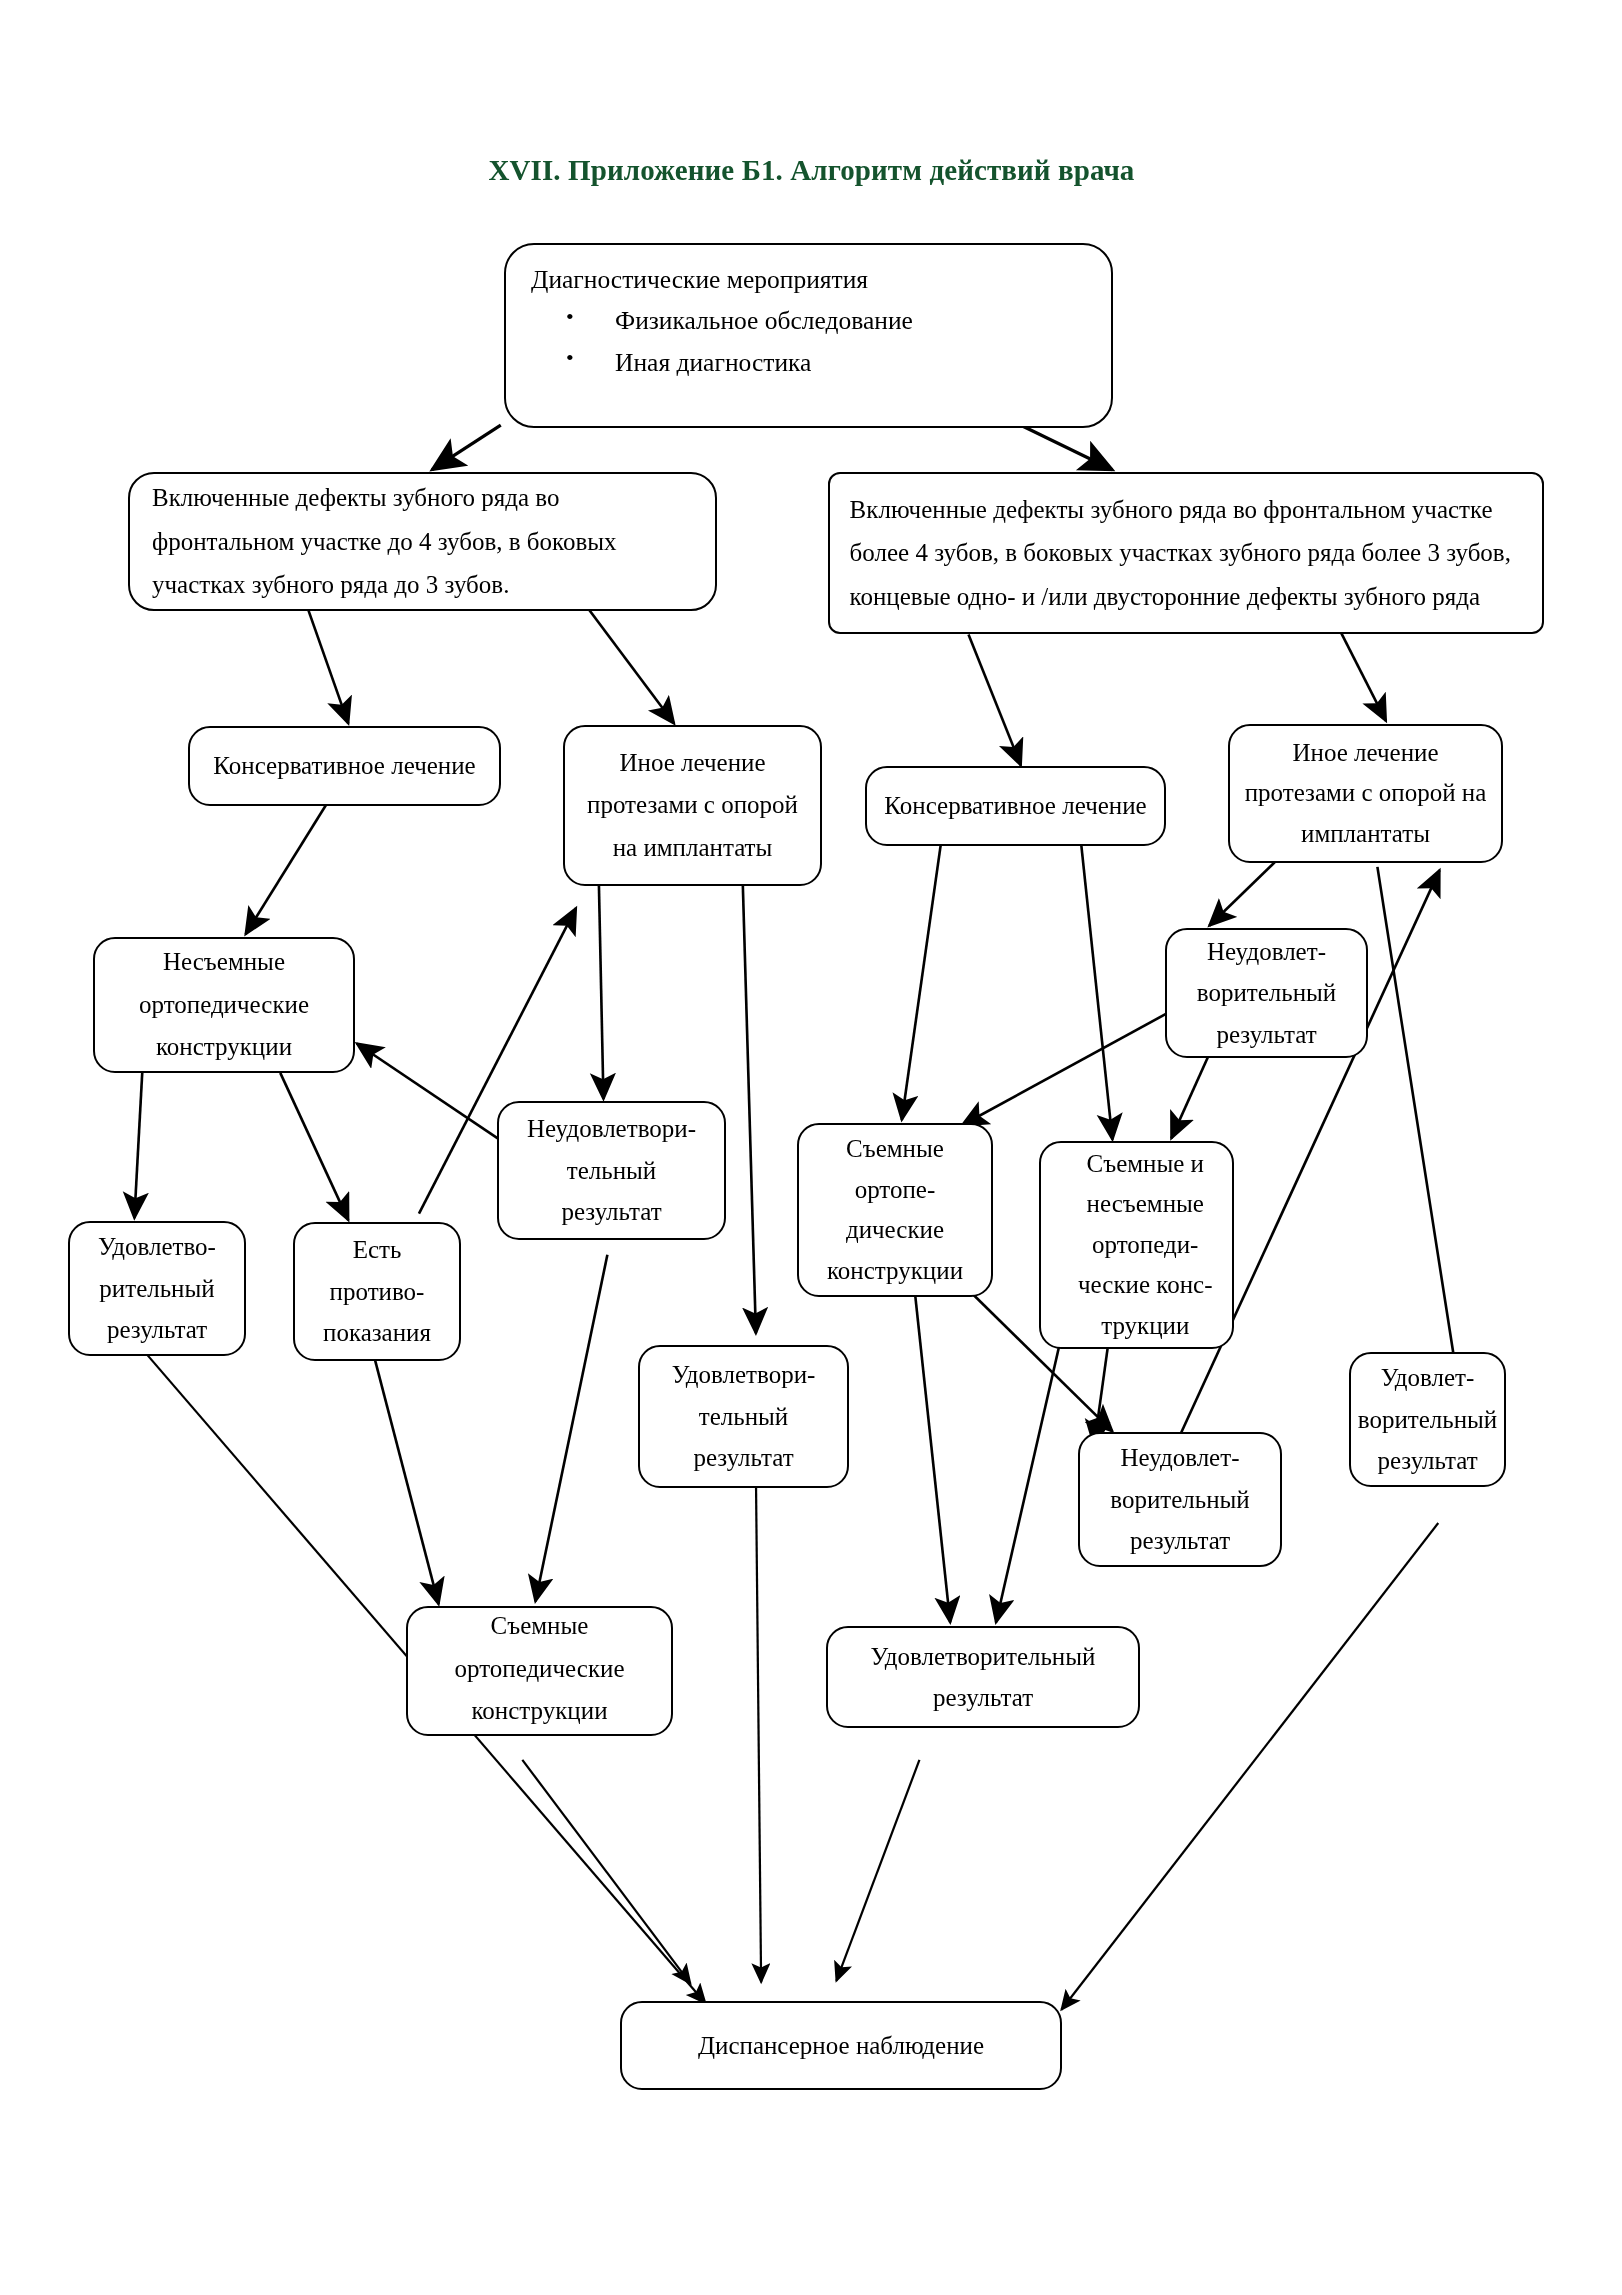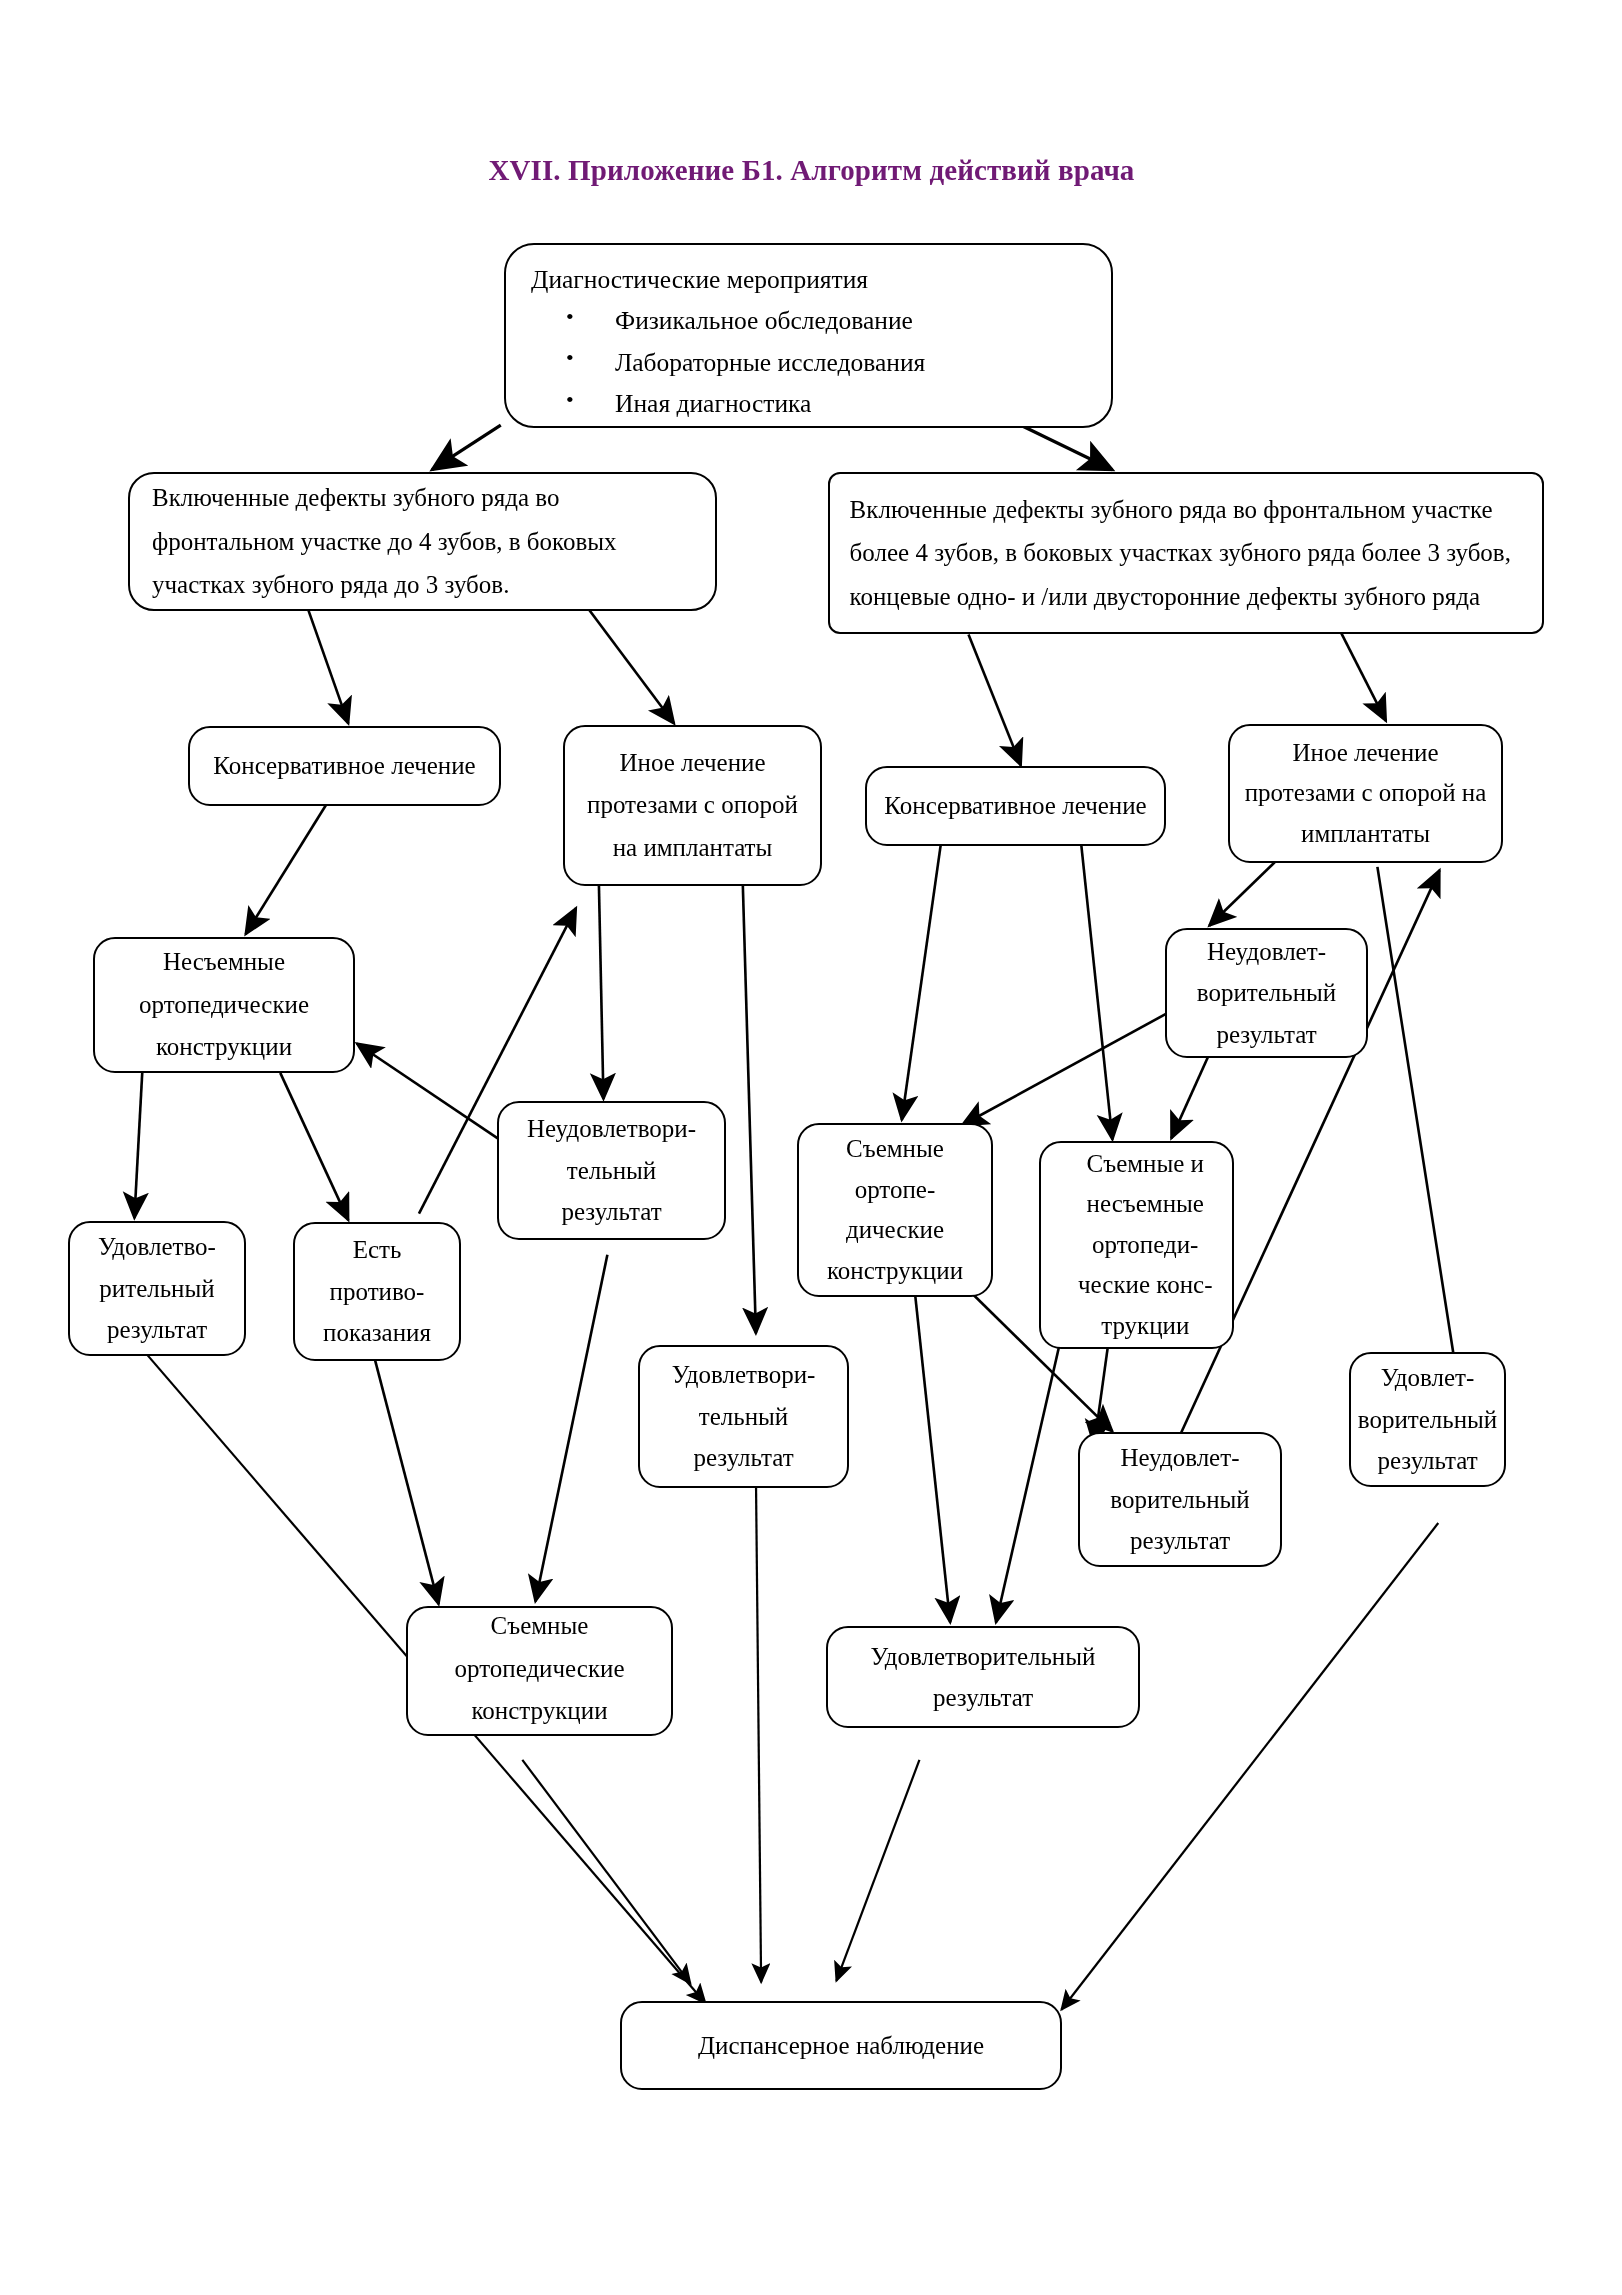--- a/index.html
+++ b/index.html
@@ -17,21 +17,21 @@
     font-family: "Liberation Serif", "DejaVu Serif", serif;
   }
   #title {
     position: absolute;
     left: 0;
     top: 154px;
     width: 1623px;
     text-align: center;
     font-size: 29px;
     font-weight: bold;
-    color: #701a75;
+    color: #14532d;
     letter-spacing: 0.1px;
   }
   svg#edges {
     position: absolute;
     left: 0;
     top: 0;
     width: 1623px;
     height: 2295px;
     pointer-events: none;
   }
@@ -166,21 +166,20 @@
       <path d="M1405,2690 L1278,3028"></path>
       <path d="M2198,2328 L1622,3072"></path>
     </g>
   </svg>
 
   <div class="node lead" style="left:504px; top:243px; width:609px; height:185px; border-radius:30px;">
     <div style="width:100%;">
       <div class="diag-head">Диагностические мероприятия</div>
       <ul class="diag-list">
         <li>Физикальное обследование</li>
-        <li>Лабораторные исследования</li>
         <li>Иная диагностика</li>
       </ul>
     </div>
   </div>
 
   <div class="node" style="left:128px; top:472px; width:589px; height:139px; border-radius:26px;">
     <div class="node-inner wrap-box" style="text-align:left; padding:0 22px; line-height:1.74;">Включенные дефекты зубного ряда во фронтальном участке до 4 зубов, в боковых участках зубного ряда до 3 зубов.</div>
   </div>
 
   <div class="node" style="left:828px; top:472px; width:716px; height:162px; border-radius:12px;">

